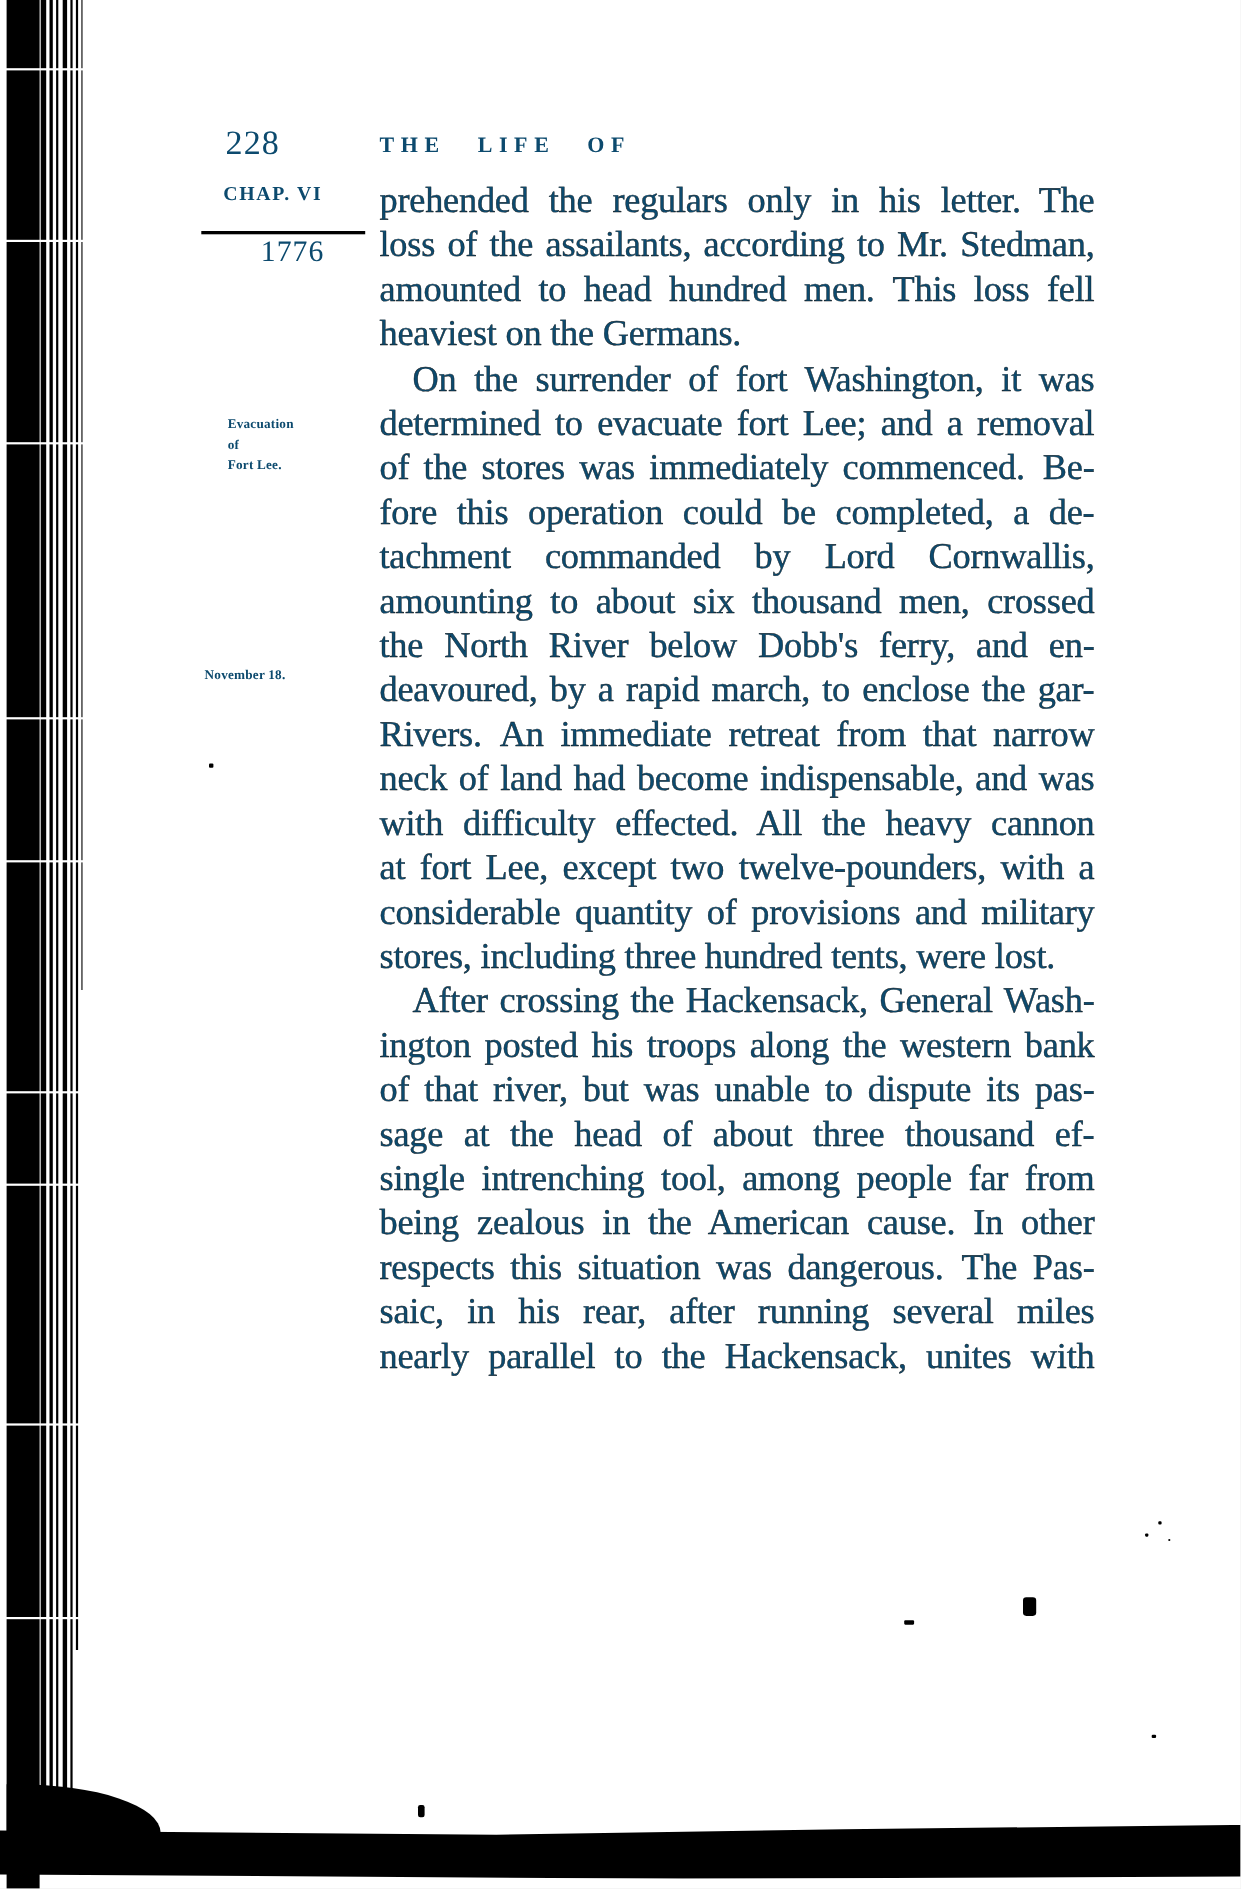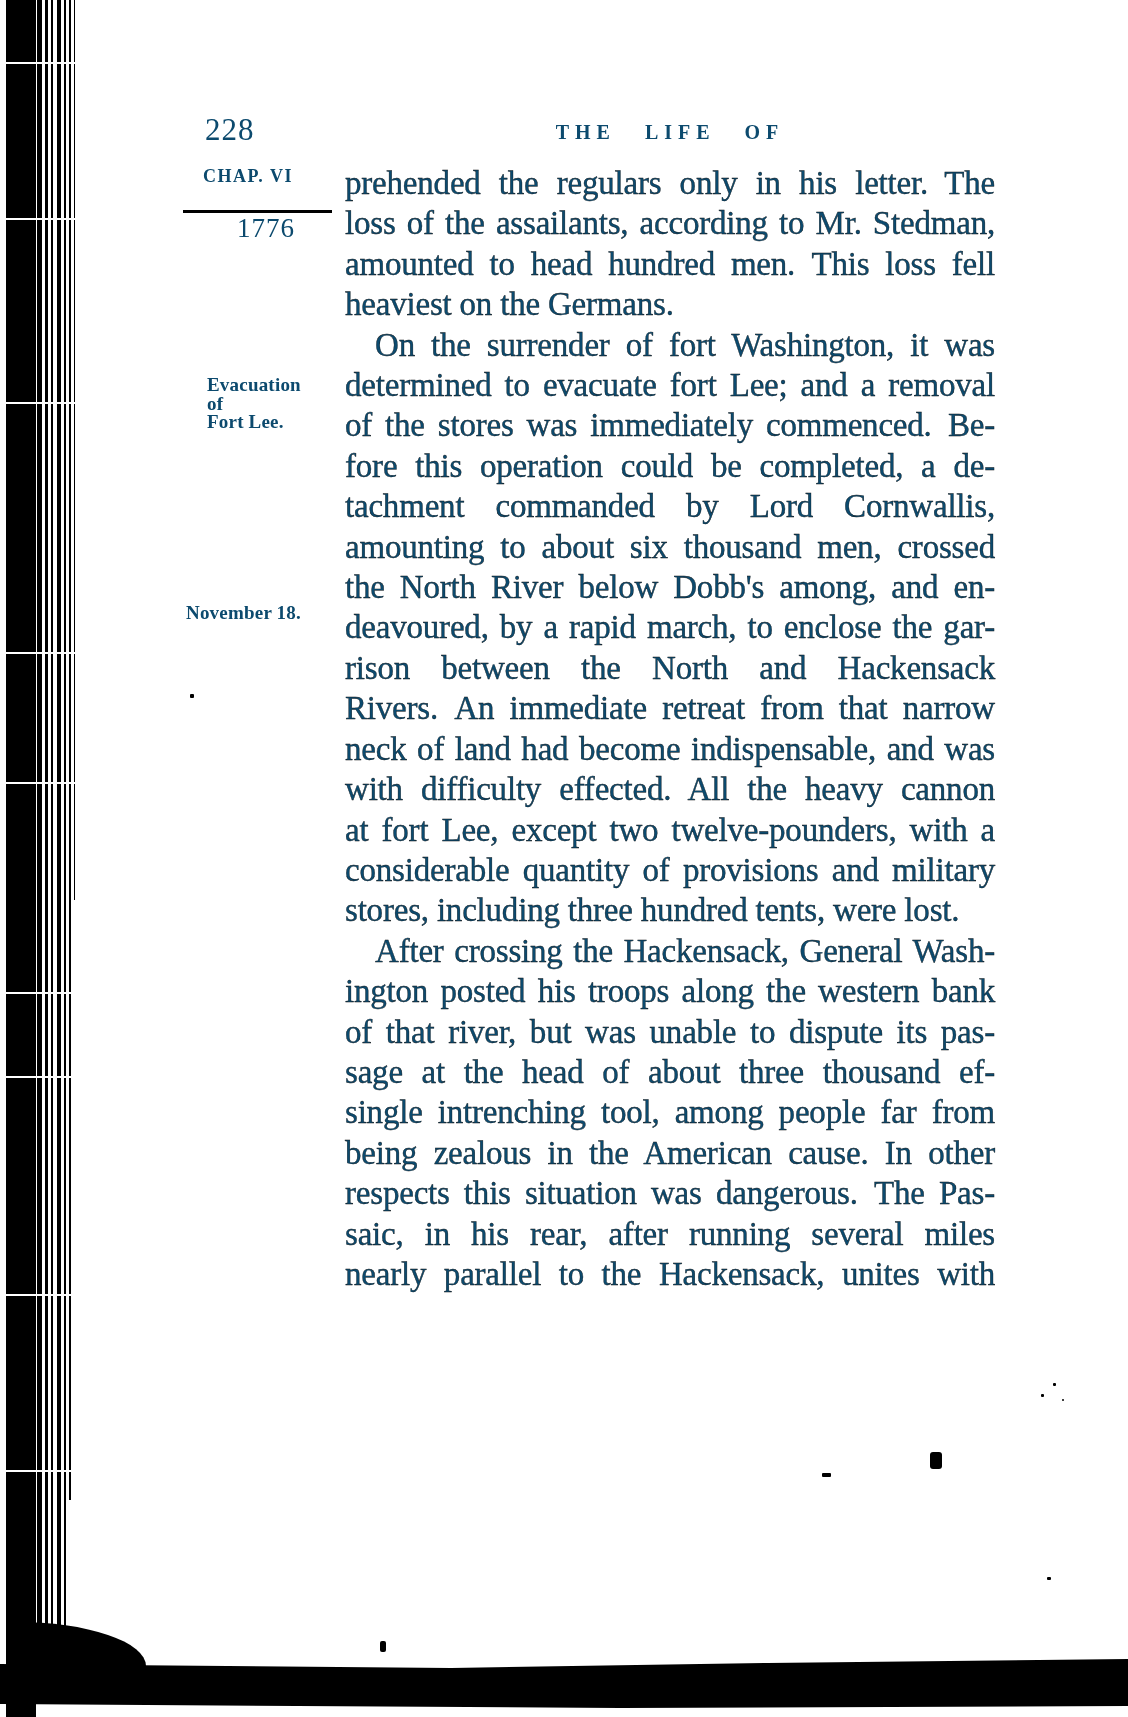--- a/index.html
+++ b/index.html
@@ -26,28 +26,28 @@
   
   .bottom-band{
     position:absolute;left:0;top:1658px;width:1128px;height:50px;background:#000;
     clip-path:polygon(0 12%,40% 20%,68% 10%,100% 2%,100% 96%,55% 100%,0 92%);
   }
   .speck{position:absolute;background:#000;border-radius:1px;}
   
   .page-number{position:absolute;left:205px;top:112px;font-size:31px;letter-spacing:1px;}
   .running-header{
     position:absolute;left:345px;top:121px;width:650px;
-    text-align:center;font-size:20px;font-weight:700;
+    font-size:20px;font-weight:700;
     letter-spacing:6px;word-spacing:18px;
   }
   
   .chap{position:absolute;left:203px;top:166px;width:130px;font-size:18px;font-weight:700;letter-spacing:1.5px;}
   .chap-rule{position:absolute;left:183px;top:210px;width:149px;height:3px;background:#000;}
   .year{position:absolute;left:237px;top:213px;font-size:27px;letter-spacing:1px;}
-  .note{position:absolute;font-size:19px;font-weight:700;letter-spacing:.2px;line-height:18.5px;}
+  .note{position:absolute;font-size:12px;font-weight:700;letter-spacing:.2px;line-height:18.5px;}
   .note-evac{left:207px;top:376px;width:120px;}
   .note-date{left:186px;top:604px;width:130px;}
   
   .body-text{
     position:absolute;left:345px;top:163px;width:650px;
     font-size:33px;line-height:40.4px;letter-spacing:-0.2px;
     -webkit-text-stroke:0.35px #111;
   }
   .bl{width:650px;}
   .bl.j{text-align:justify;text-align-last:justify;}
@@ -107,23 +107,22 @@
       <div class="bl j">prehended the regulars only in his letter. The</div>
       <div class="bl j">loss of the assailants, according to Mr. Stedman,</div>
       <div class="bl j">amounted to head hundred men. This loss fell</div>
       <div class="bl">heaviest on the Germans.</div>
       <div class="bl j i">On the surrender of fort Washington, it was</div>
       <div class="bl j">determined to evacuate fort Lee; and a removal</div>
       <div class="bl j">of the stores was immediately commenced. Be-</div>
       <div class="bl j">fore this operation could be completed, a de-</div>
       <div class="bl j">tachment commanded by Lord Cornwallis,</div>
       <div class="bl j">amounting to about six thousand men, crossed</div>
-      <div class="bl j">the North River below Dobb's among, and en-</div>
+      <div class="bl j">the North River below Dobb's ferry, and en-</div>
       <div class="bl j">deavoured, by a rapid march, to enclose the gar-</div>
-      <div class="bl j">rison between the North and Hackensack</div>
       <div class="bl j">Rivers. An immediate retreat from that narrow</div>
       <div class="bl j">neck of land had become indispensable, and was</div>
       <div class="bl j">with difficulty effected. All the heavy cannon</div>
       <div class="bl j">at fort Lee, except two twelve-pounders, with a</div>
       <div class="bl j">considerable quantity of provisions and military</div>
       <div class="bl">stores, including three hundred tents, were lost.</div>
       <div class="bl j i">After crossing the Hackensack, General Wash-</div>
       <div class="bl j">ington posted his troops along the western bank</div>
       <div class="bl j">of that river, but was unable to dispute its pas-</div>
       <div class="bl j">sage at the head of about three thousand ef-</div>

